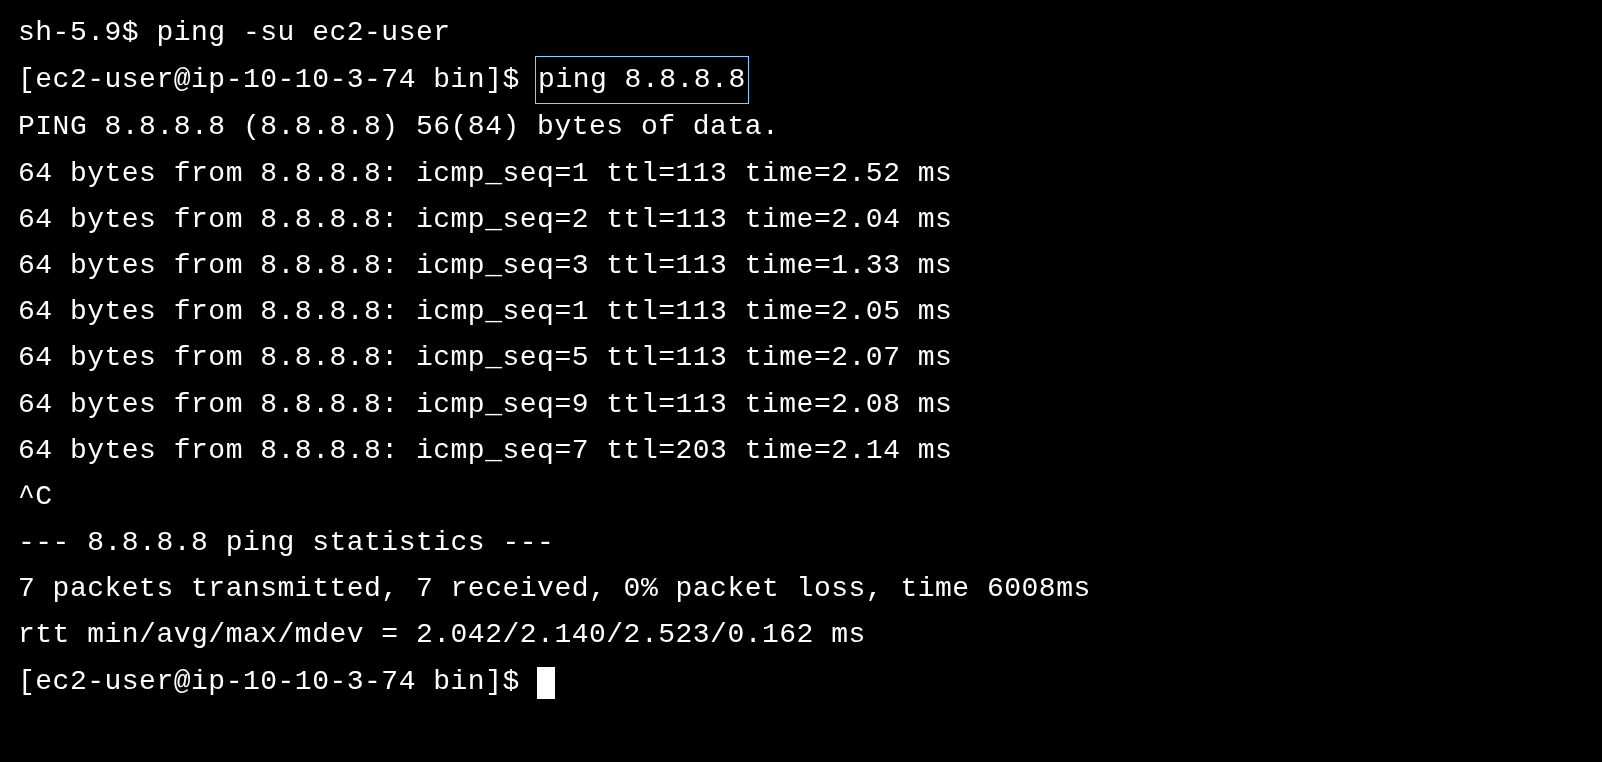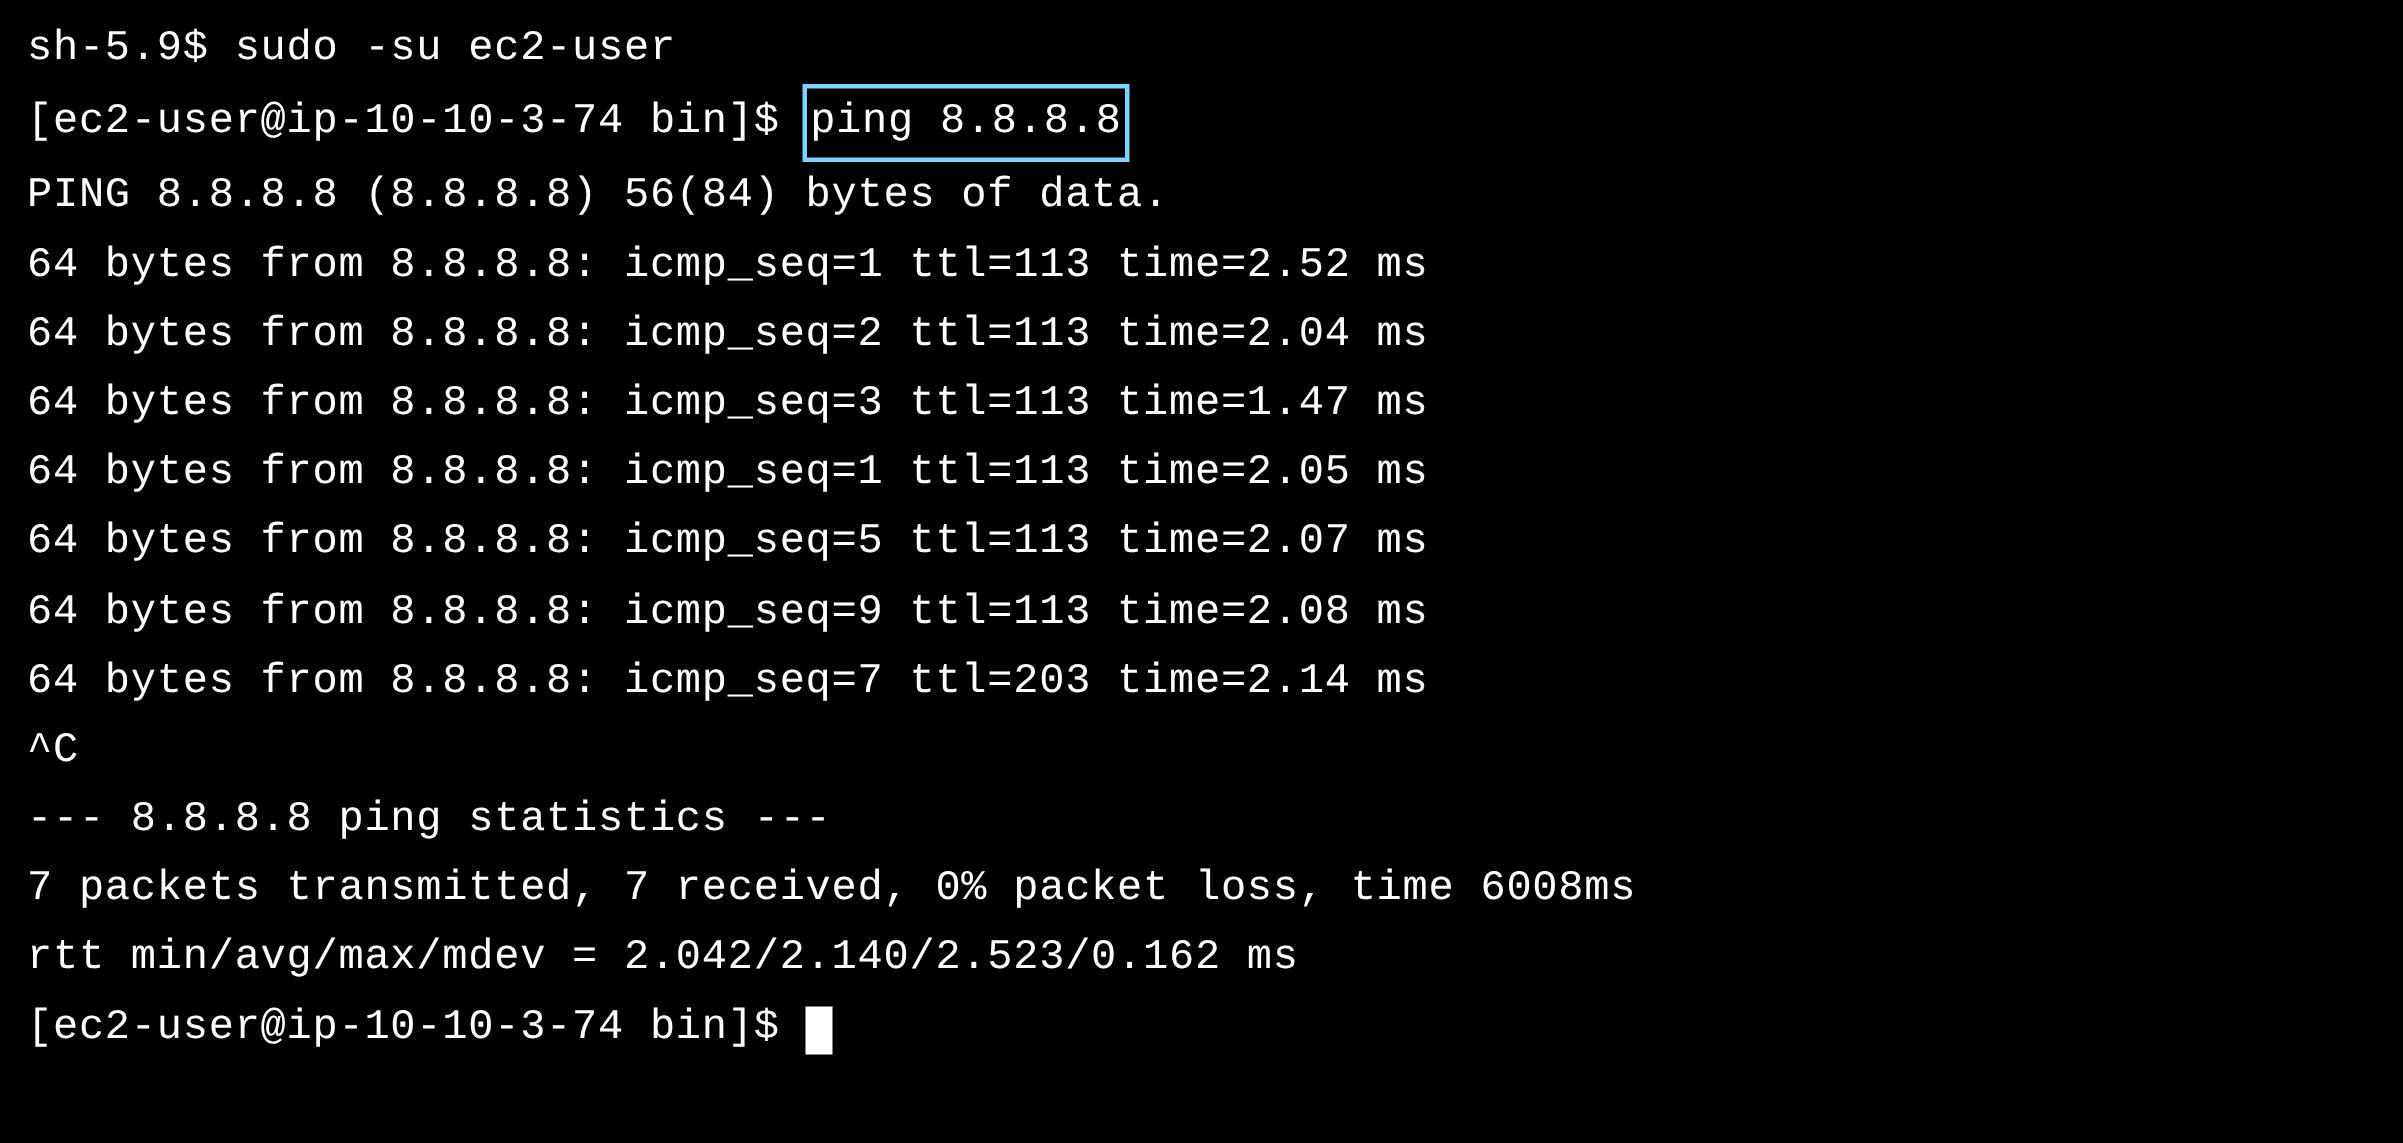--- a/index.html
+++ b/index.html
@@ -17,42 +17,42 @@
       width: 1602px;
       height: 762px;
       overflow: hidden;
       letter-spacing: 0.5px;
     }
     .terminal-line {
       white-space: pre;
     }
     .highlight-box {
       display: inline-block;
-      border: 3px solid #7dd3fc;
+      border: 1px solid #7dd3fc;
       padding: 0 2px;
       margin-left: -2px;
     }
     .cursor {
       display: inline-block;
       width: 18px;
       height: 32px;
       background: #ffffff;
       vertical-align: text-bottom;
       margin-bottom: -2px;
     }
   </style>
 </head>
 <body>
 
-<div class="terminal-line"><span>sh-5.9$ </span><span>sudo -su ec2-user</span></div>
+<div class="terminal-line"><span>sh-5.9$ </span><span>ping -su ec2-user</span></div>
 <div class="terminal-line"><span>[ec2-user@ip-10-10-3-74 bin]$ </span><span class="highlight-box">ping 8.8.8.8</span></div>
 <div class="terminal-line">PING 8.8.8.8 (8.8.8.8) 56(84) bytes of data.</div>
 <div class="terminal-line">64 bytes from 8.8.8.8: icmp_seq=1 ttl=113 time=2.52 ms</div>
 <div class="terminal-line">64 bytes from 8.8.8.8: icmp_seq=2 ttl=113 time=2.04 ms</div>
-<div class="terminal-line">64 bytes from 8.8.8.8: icmp_seq=3 ttl=113 time=1.47 ms</div>
+<div class="terminal-line">64 bytes from 8.8.8.8: icmp_seq=3 ttl=113 time=1.33 ms</div>
 <div class="terminal-line">64 bytes from 8.8.8.8: icmp_seq=1 ttl=113 time=2.05 ms</div>
 <div class="terminal-line">64 bytes from 8.8.8.8: icmp_seq=5 ttl=113 time=2.07 ms</div>
 <div class="terminal-line">64 bytes from 8.8.8.8: icmp_seq=9 ttl=113 time=2.08 ms</div>
 <div class="terminal-line">64 bytes from 8.8.8.8: icmp_seq=7 ttl=203 time=2.14 ms</div>
 <div class="terminal-line">^C</div>
 <div class="terminal-line">--- 8.8.8.8 ping statistics ---</div>
 <div class="terminal-line">7 packets transmitted, 7 received, 0% packet loss, time 6008ms</div>
 <div class="terminal-line">rtt min/avg/max/mdev = 2.042/2.140/2.523/0.162 ms</div>
 <div class="terminal-line"><span>[ec2-user@ip-10-10-3-74 bin]$ </span><span class="cursor"></span></div>
 

